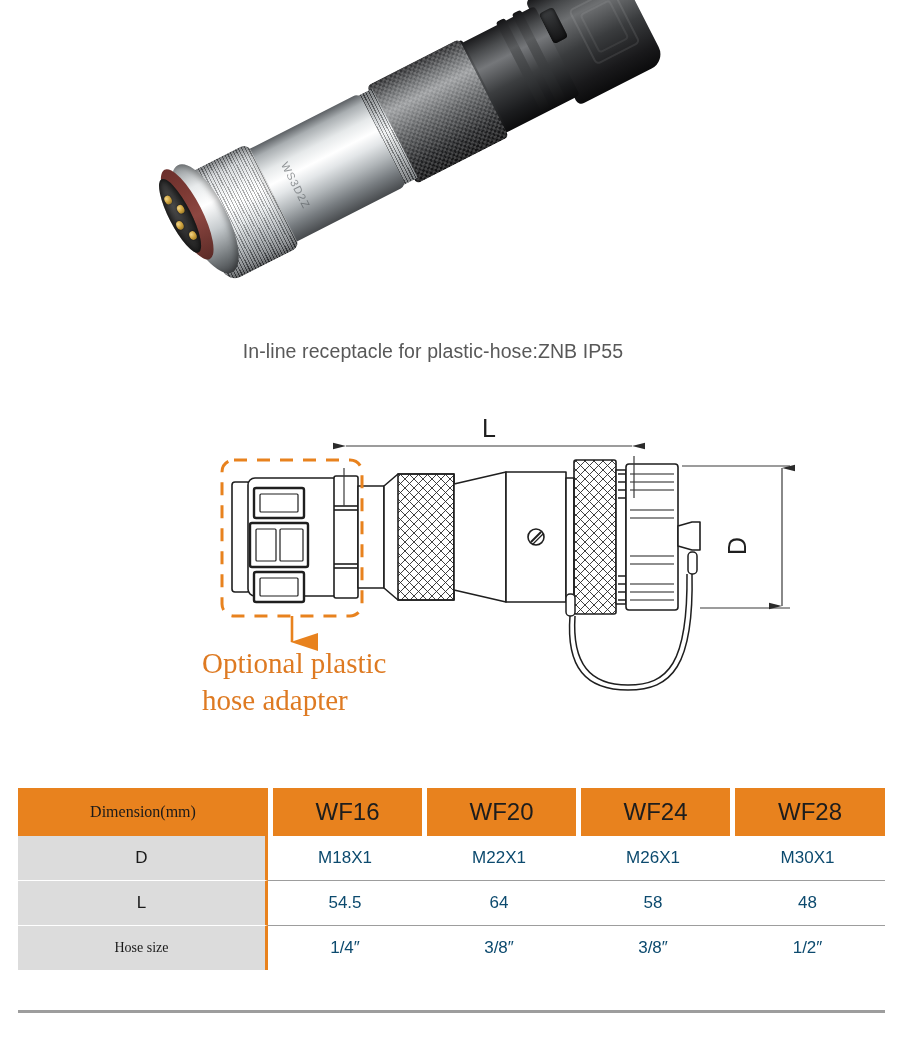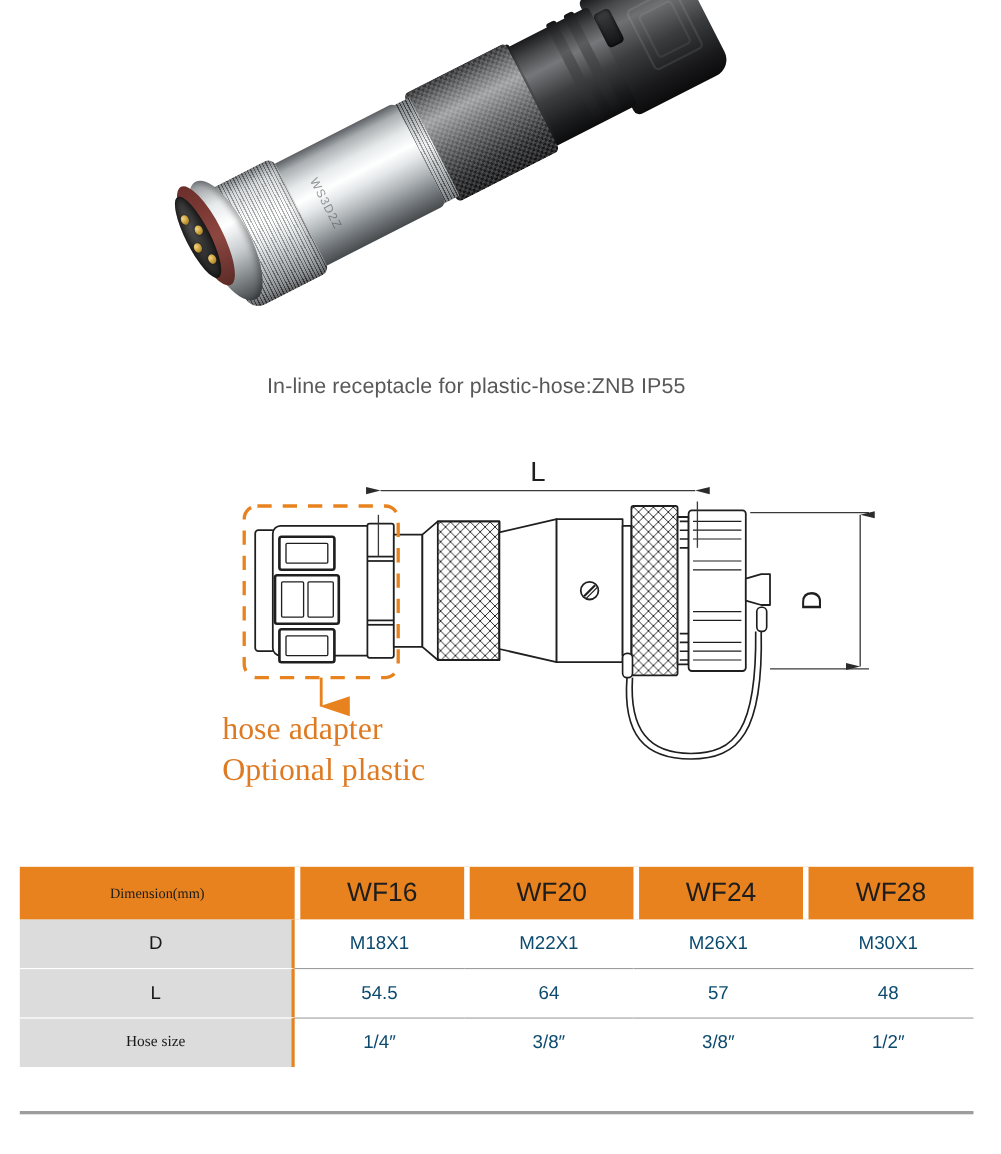--- a/index.html
+++ b/index.html
@@ -206,21 +206,21 @@
     border-spacing: 0;
     width: 867px;
     table-layout: fixed;
   }
   .tbl td { padding: 0; vertical-align: middle; }
 
   .hdr-label {
     background: #E8821E;
     color: #1a1a1a;
     font-family: "Liberation Serif", serif;
-    font-size: 13px;
+    font-size: 16px;
     text-align: center;
     height: 48px;
   }
   .hdr-col {
     background: #E8821E;
     color: #1d1d1d;
     font-family: "Liberation Sans", sans-serif;
     font-size: 24px;
     text-align: center;
     height: 48px;
@@ -411,22 +411,22 @@
       </g>
       <line x1="292" y1="218" x2="292" y2="244" stroke="#E8821E" stroke-width="2.6" marker-end="url(#arrOrange)" fill="none"></line>
     </g>
 
     <text x="489" y="39" text-anchor="middle" font-family="Liberation Sans, sans-serif" font-size="25" fill="#1f1f1f" id="svg-L">L</text>
     <text x="746" y="148" text-anchor="middle" font-family="Liberation Sans, sans-serif" font-size="25" fill="#1f1f1f" transform="rotate(-90 746 148)" id="svg-D">D</text>
   </svg>
 </div>
 
 <div id="annot">
+  <div>Optional plastic</div>
   <div>hose adapter</div>
-  <div>Optional plastic</div>
 </div>
 
 <div id="spec-table">
   <table class="tbl">
     <colgroup>
       <col style="width:250px">
       <col style="width:154px">
       <col style="width:154px">
       <col style="width:154px">
       <col style="width:155px">
@@ -445,21 +445,21 @@
         <td class="cell">M18X1</td>
         <td class="cell">M22X1</td>
         <td class="cell">M26X1</td>
         <td class="cell">M30X1</td>
       </tr>
 
       <tr>
         <td class="rowlabel sans">L</td>
         <td class="cell">54.5</td>
         <td class="cell">64</td>
-        <td class="cell">57</td>
+        <td class="cell">58</td>
         <td class="cell">48</td>
       </tr>
 
 
       <tr>
         <td class="rowlabel serif">Hose size</td>
         <td class="cell">1/4″</td>
         <td class="cell">3/8″</td>
         <td class="cell">3/8″</td>
         <td class="cell">1/2″</td>

